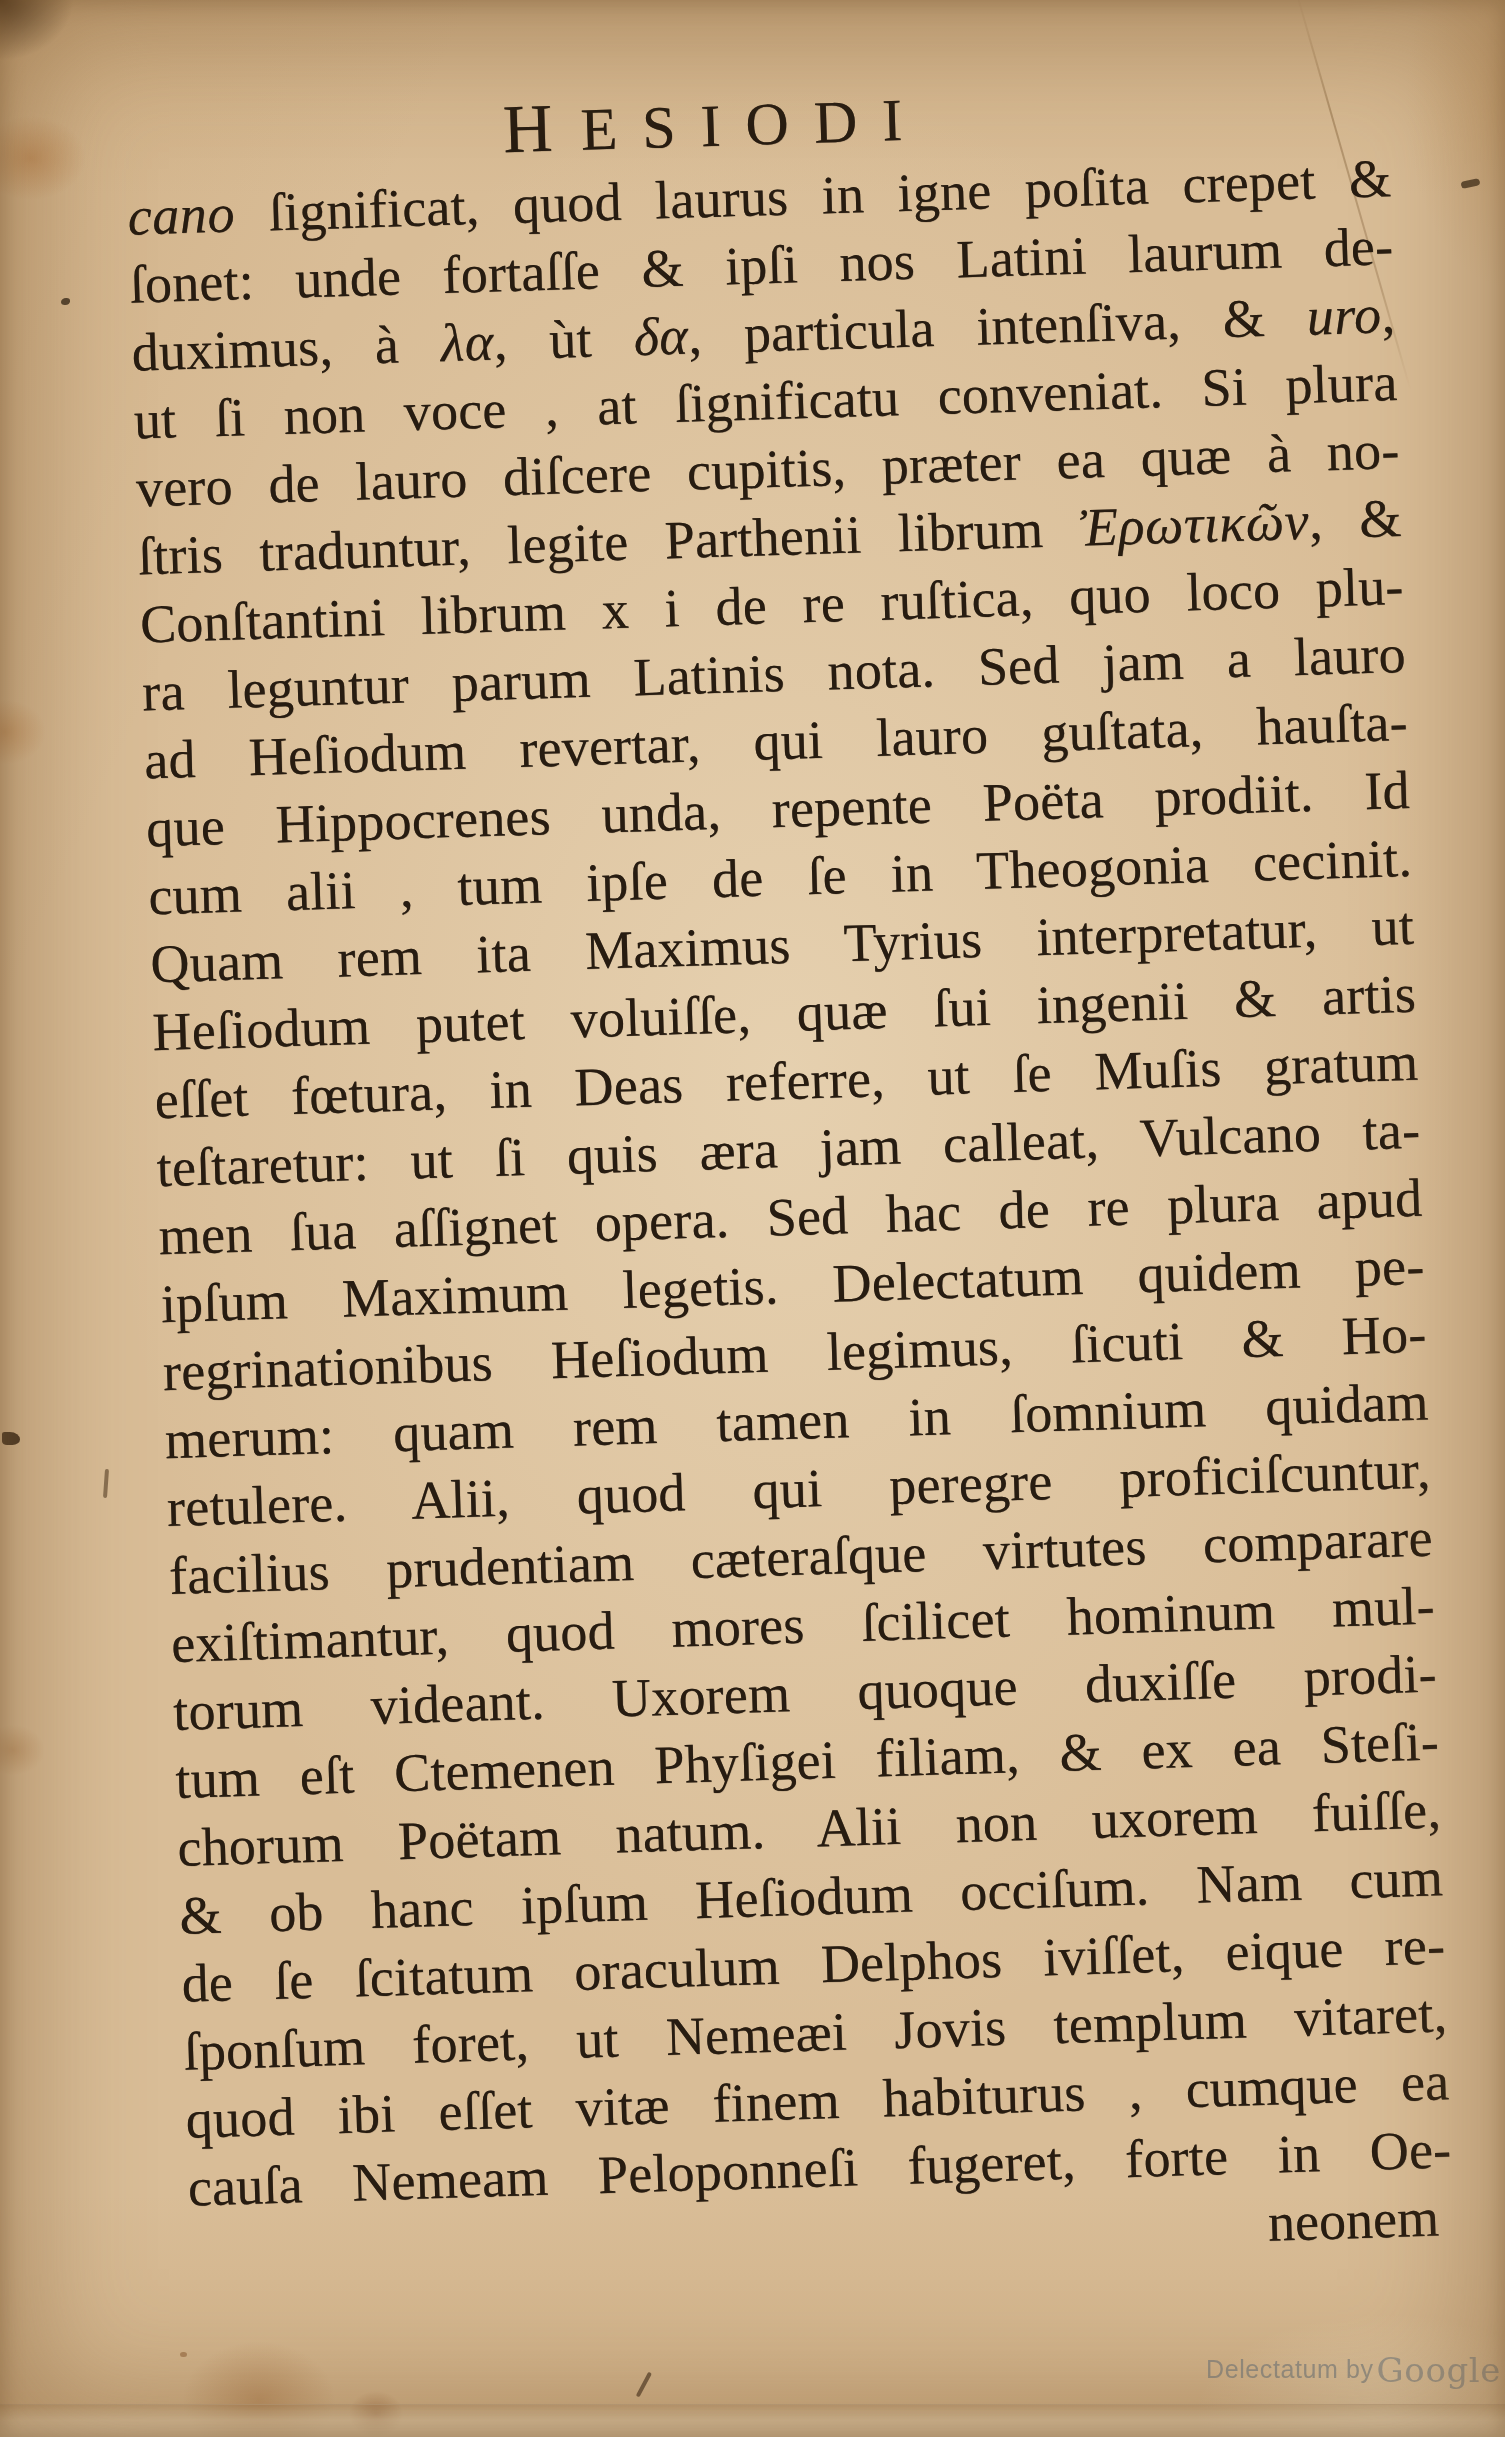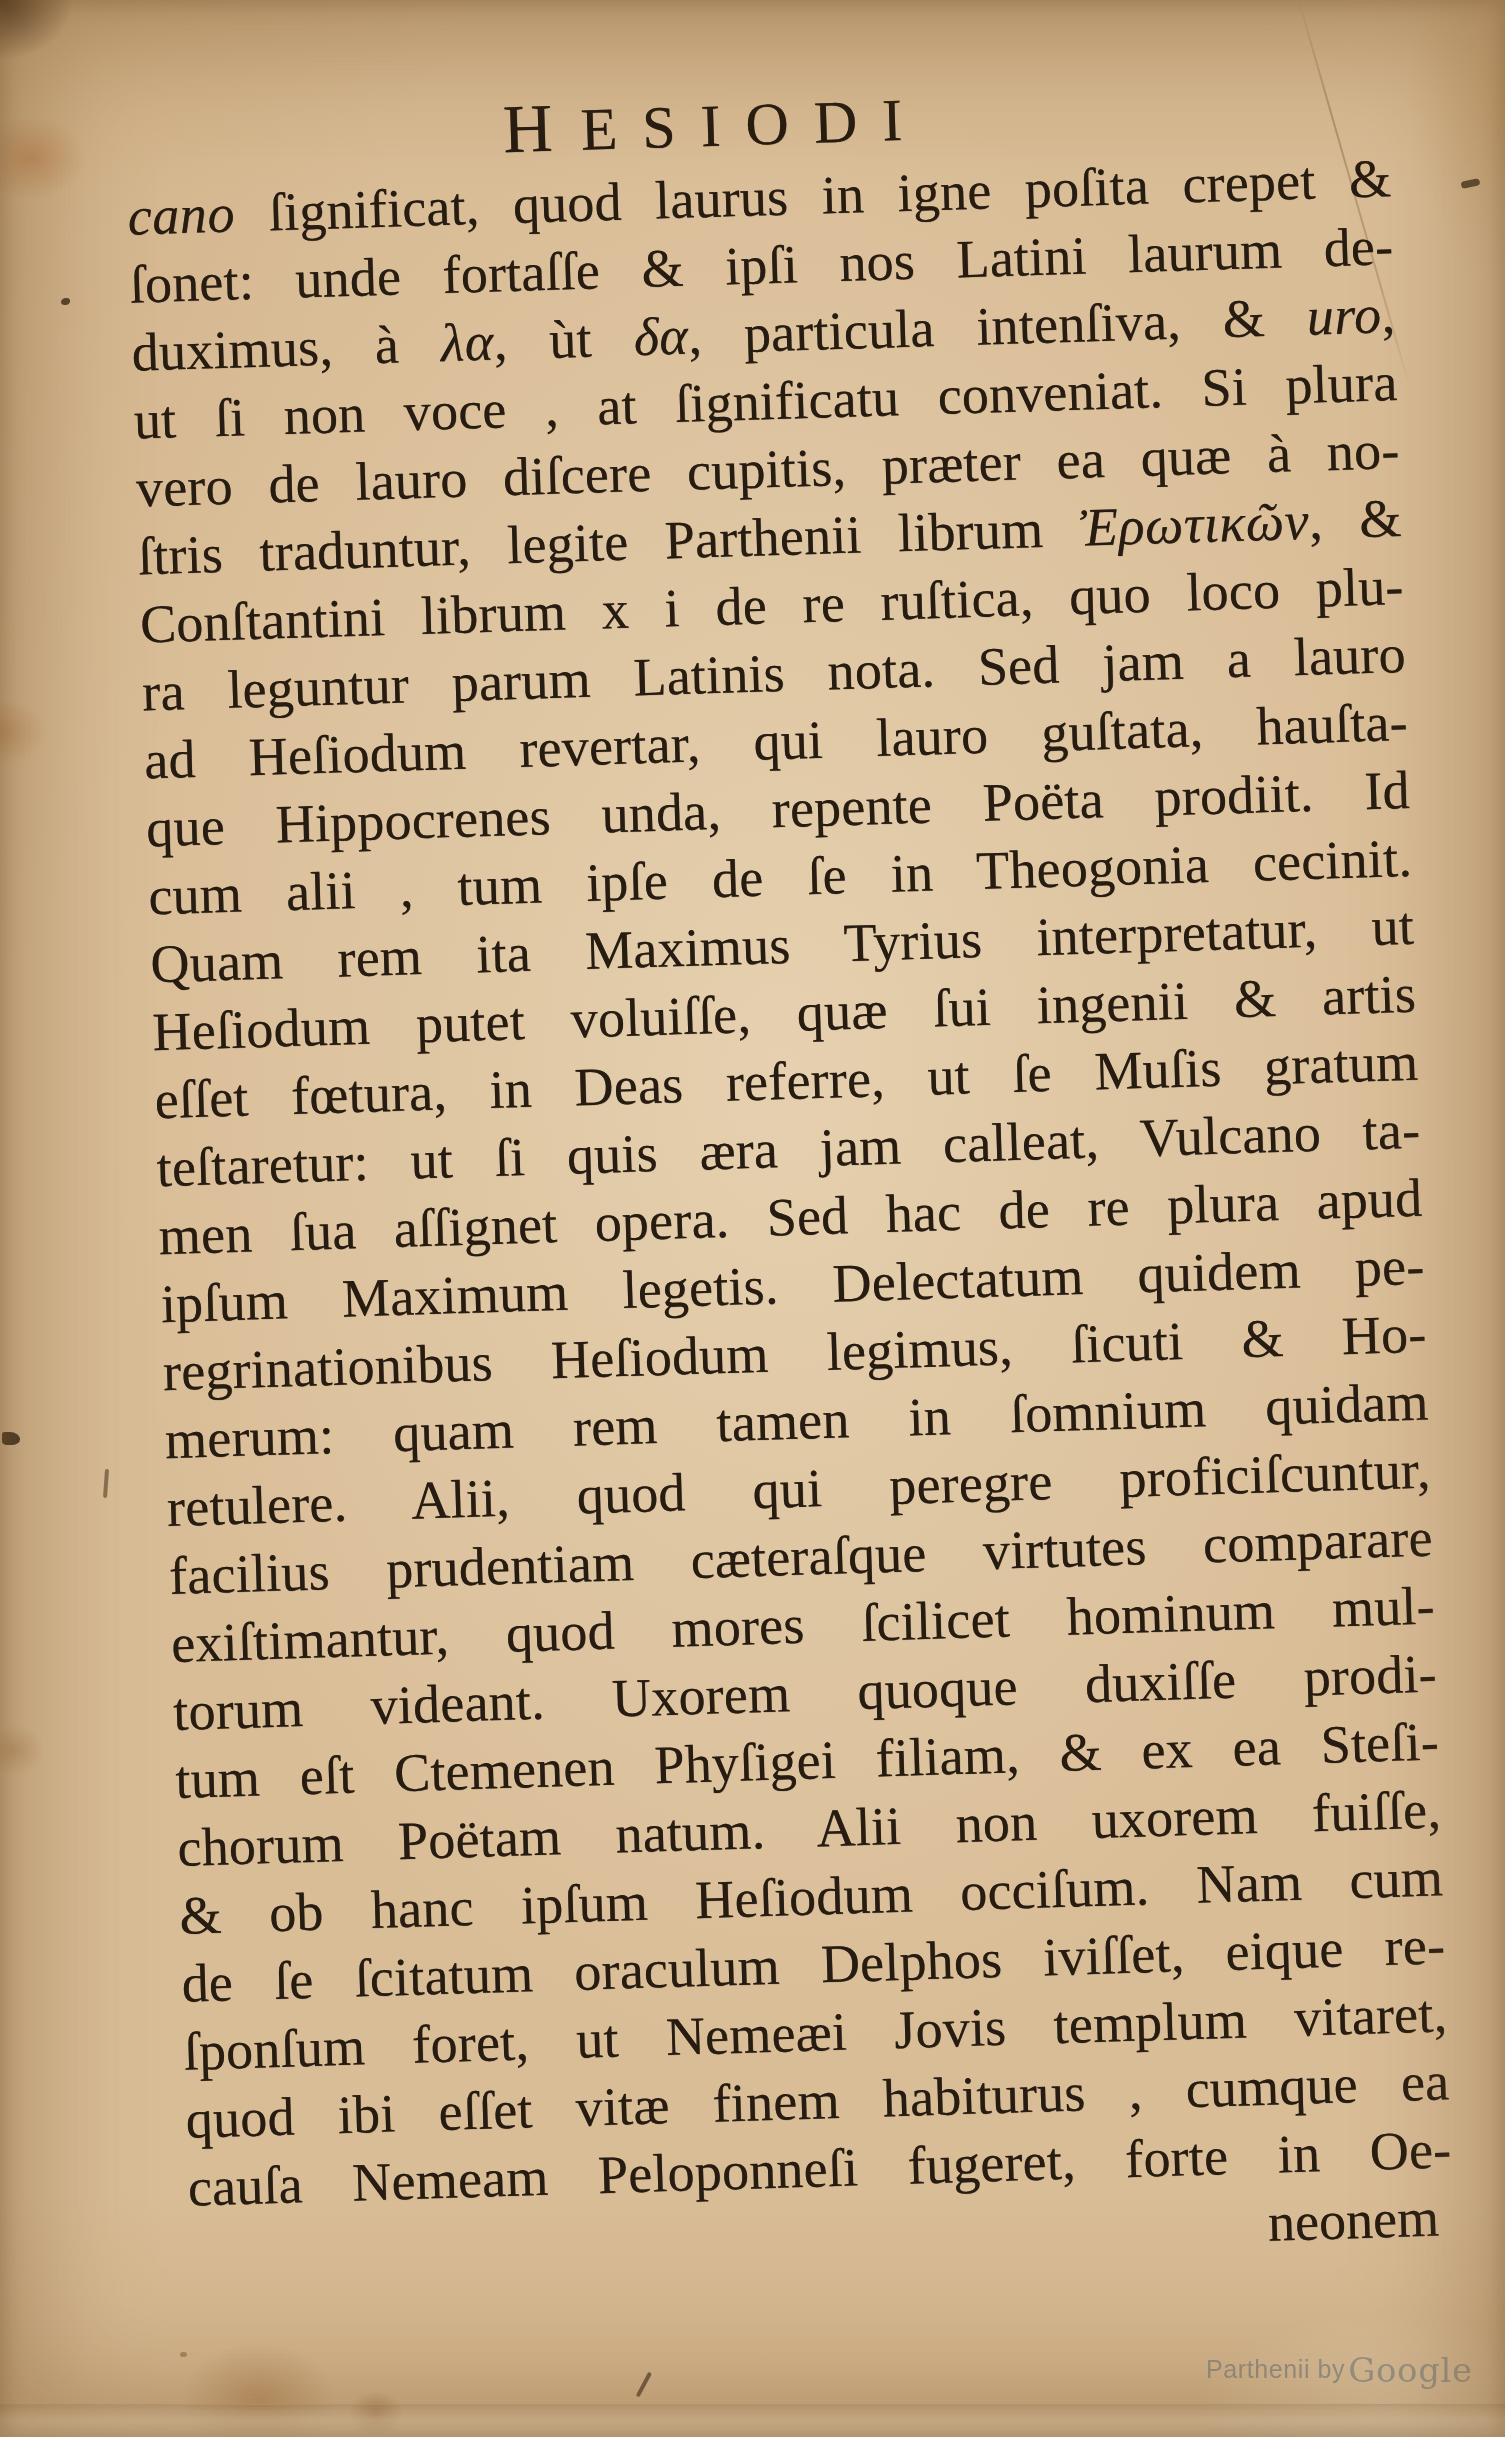--- a/index.html
+++ b/index.html
@@ -116,21 +116,21 @@
         <div class="line"><span>&amp; ob hanc ipſum Heſiodum occiſum. Nam cum</span></div>
         <div class="line"><span>de ſe ſcitatum oraculum Delphos iviſſet, eique re-</span></div>
         <div class="line"><span>ſponſum foret, ut Nemeæi Jovis templum vitaret,</span></div>
         <div class="line"><span>quod ibi eſſet vitæ finem habiturus , cumque ea</span></div>
         <div class="line"><span>cauſa Nemeam Peloponneſi fugeret, forte in Oe-</span></div>
       </div>
     <div class="catchword-row">neonem</div>
   </div>
 
   <div class="watermark">
-    <span>Parthenii by</span><span class="brand">Google</span>
+    <span>Delectatum by</span><span class="brand">Google</span>
   </div>
 
   <div class="speck speck-1"></div>
   <div class="speck speck-2"></div>
   <div class="speck speck-3"></div>
   <div class="speck speck-4"></div>
   <div class="speck speck-5"></div>
   <div class="speck speck-6"></div>
 
   <div class="bottom-edge"></div>

